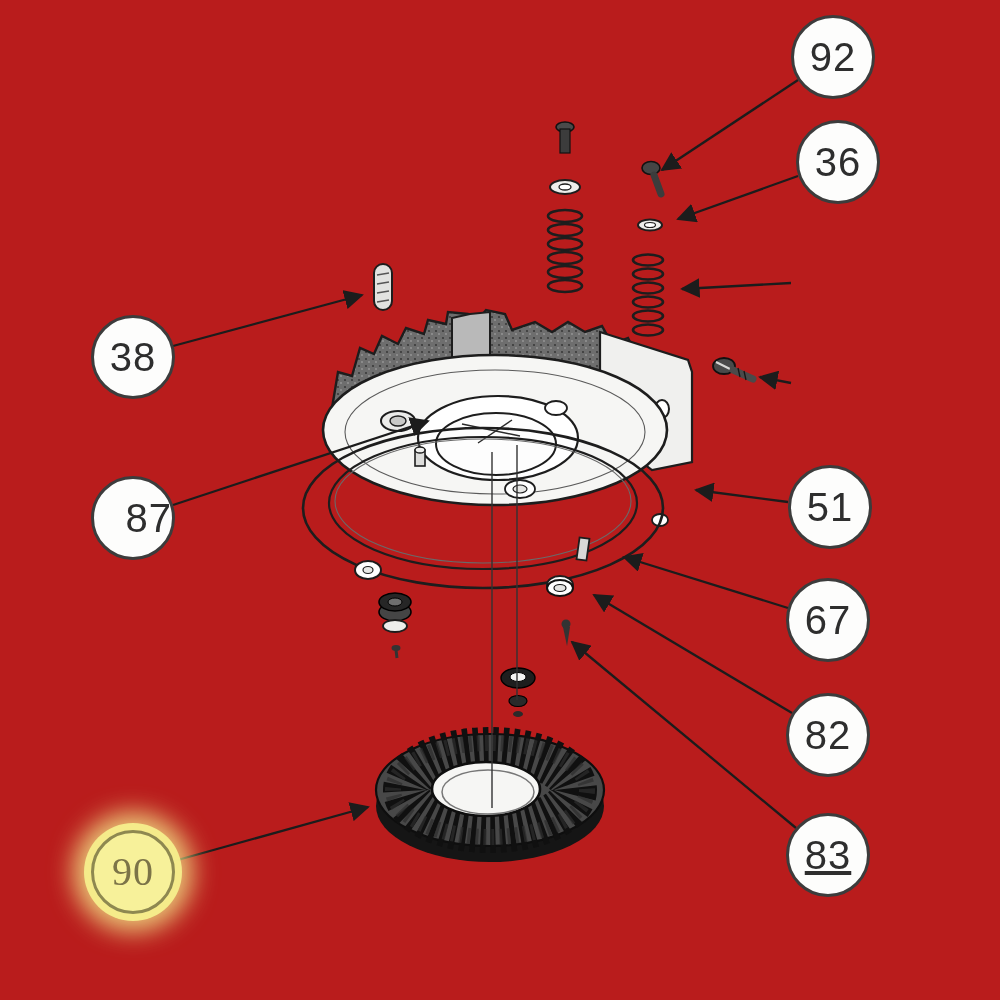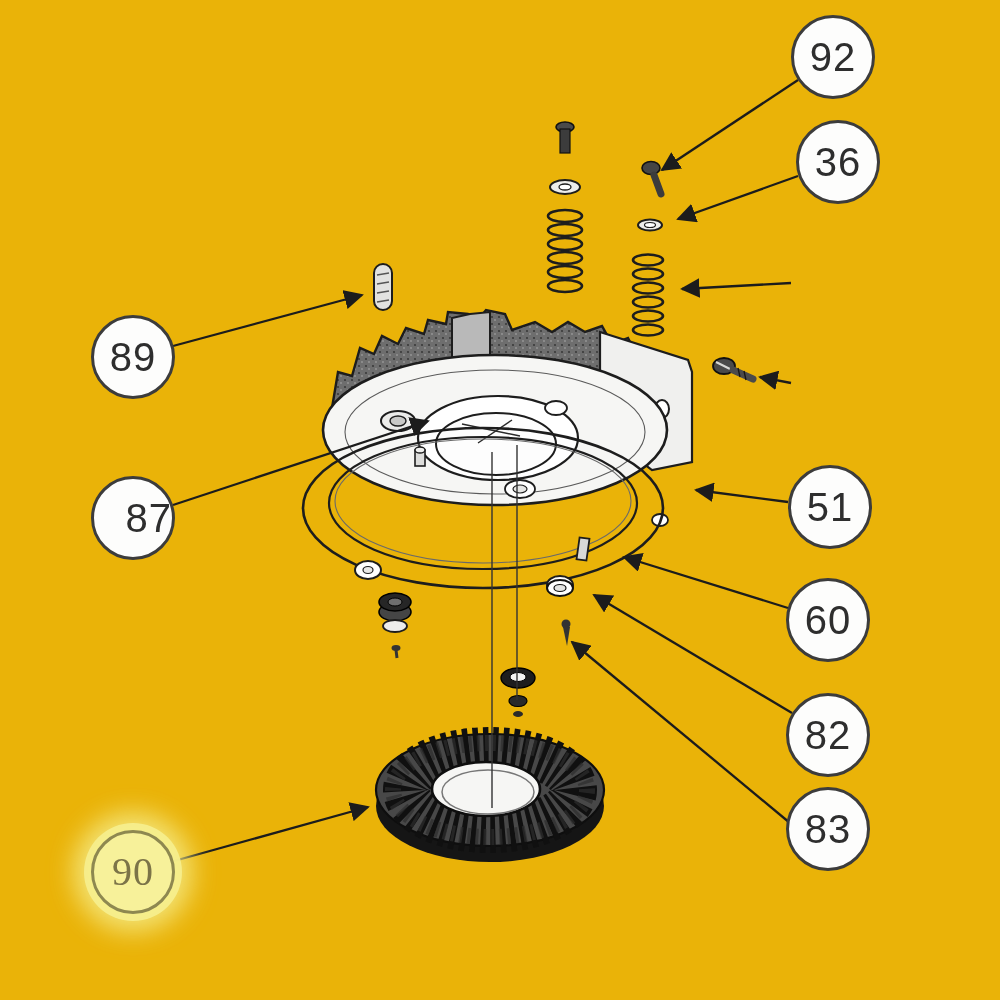--- a/index.html
+++ b/index.html
@@ -4,21 +4,21 @@
 <style>
   * { margin:0; padding:0; box-sizing:border-box; }
   html,body { width:1000px; height:1000px; }
   body {
     background:#f7f7f5;
     font-family:"Liberation Sans", sans-serif;
   }
   .stage {
     position:relative;
     width:1000px; height:1000px;
-    background:#eab308;
+    background:#b91c1c;
     overflow:hidden;
     padding-left:20px;
   }
   .diagram-svg {
     position:absolute; left:0; top:0;
     width:1000px; height:1000px;
   }
   .callout {
     position:absolute;
     width:84px; height:84px;
@@ -203,30 +203,30 @@
   <div class="callout" style="left:791px; top:15px;">
       <span>92</span>
     </div>
   <div class="callout" style="left:796px; top:120px;">
       <span>36</span>
     </div>
   <div class="callout" style="left:788px; top:465px;">
       <span>51</span>
     </div>
   <div class="callout" style="left:786px; top:578px;">
-      <span>60</span>
+      <span>67</span>
     </div>
   <div class="callout" style="left:786px; top:693px;text-align:right;">
       <span>82</span>
     </div>
-  <div class="callout" style="left:786px; top:787px;">
+  <div class="callout" style="left:786px; top:813px;text-decoration:underline;">
       <span>83</span>
     </div>
   <div class="callout" style="left:91px;  top:315px;">
-      <span>89</span>
+      <span>38</span>
     </div>
   <div class="callout" style="left:91px;  top:476px;justify-content:flex-end;">
       <span>87</span>
     </div>
   <div class="callout highlighted" style="left:91px; top:830px;">
       <span>90</span>
     </div>
 
 </div>
 

